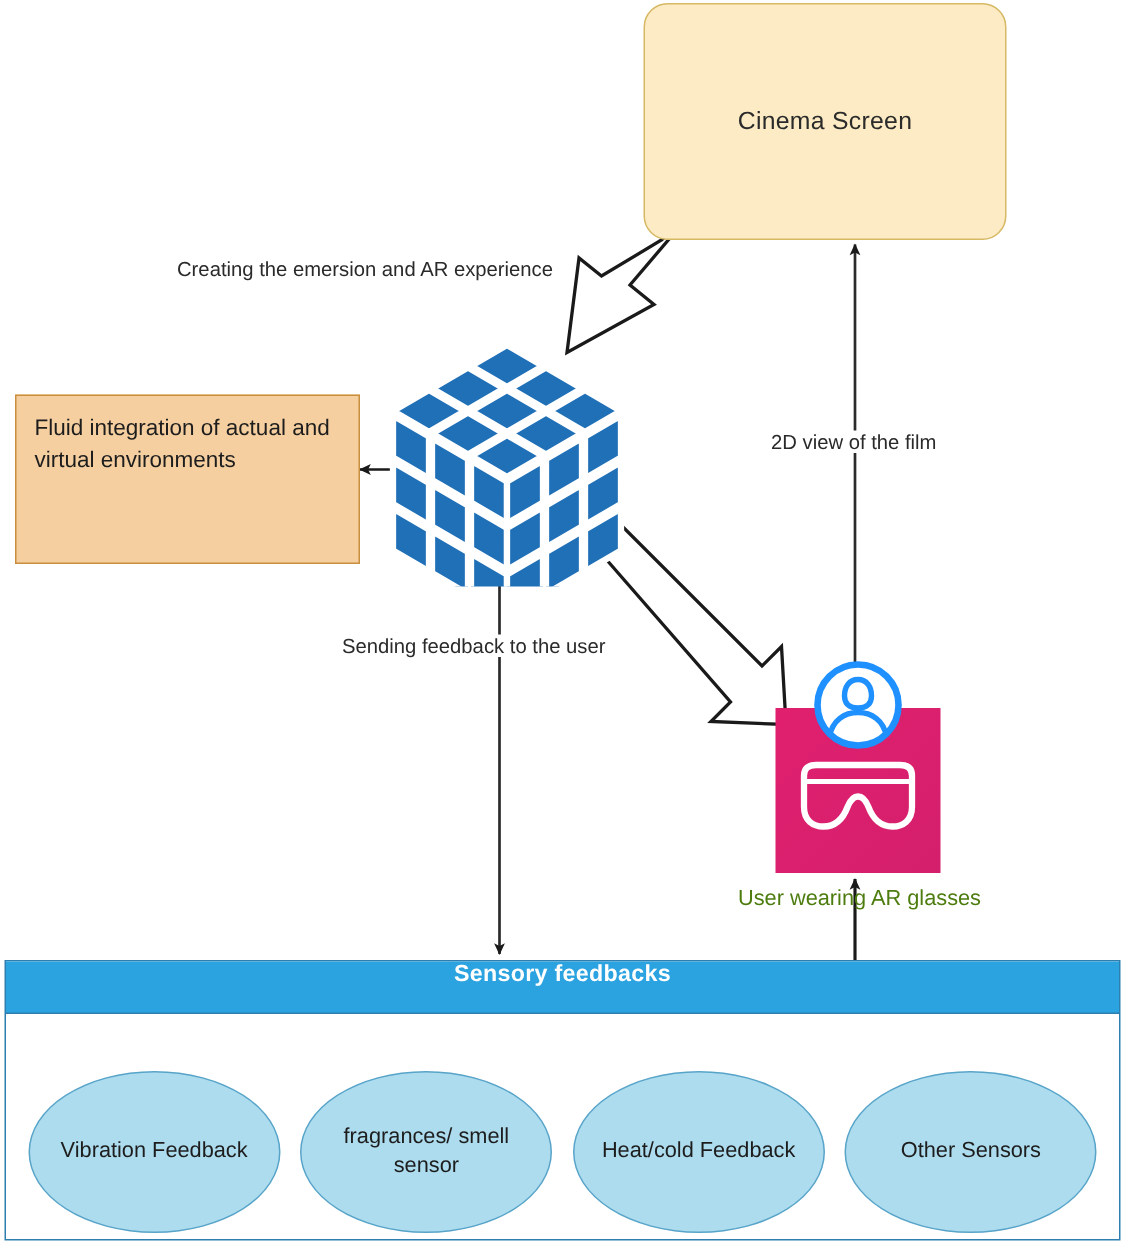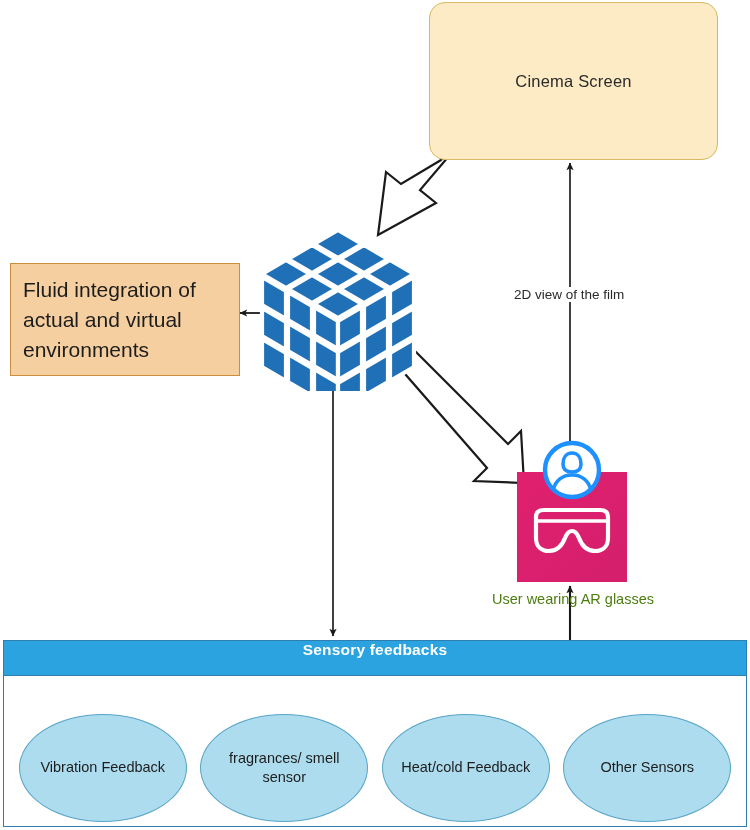--- a/index.html
+++ b/index.html
@@ -17,21 +17,21 @@
     height: 830px;
     background: #ffffff;
     overflow: hidden;
   }
 
   
   #cinema-screen {
     position: absolute;
     left: 429px;
     top: 2px;
-    width: 289px;
+    width: 242px;
     height: 158px;
     background: #fcebc4;
     border: 1.5px solid #d6b964;
     border-radius: 16px;
     box-sizing: border-box;
     display: flex;
     align-items: center;
     justify-content: center;
   }
   #cinema-screen .label {
@@ -46,21 +46,21 @@
     left: 10px;
     top: 263px;
     width: 230px;
     height: 113px;
     background: #f6cfa0;
     border: 1.5px solid #c98f3f;
     box-sizing: border-box;
     padding: 11px 12px 0 12px;
   }
   #fluid-box .label {
-    font-size: 21px;
+    font-size: 15px;
     color: #1d1d1d;
     line-height: 1.42;
     display: block;
   }
 
   
   #cube-wrap {
     position: absolute;
     left: 258px;
     top: 226px;
@@ -275,20 +275,22 @@
     </svg>
     <svg id="user-avatar" viewBox="0 0 62 62">
       <circle cx="31" cy="31" r="27" fill="#ffffff" stroke="#1e90ff" stroke-width="4.4"></circle>
       <path d="M31,14 C37,14 40,19 40,25 C40,30 37,33 31,33 C25,33 22,30 22,25 C22,19 25,14 31,14 Z" fill="none" stroke="#1e90ff" stroke-width="3.6"></path>
       <path d="M12,52 C14,41 22,36 31,36 C40,36 48,41 50,52" fill="none" stroke="#1e90ff" stroke-width="3.6"></path>
     </svg>
   </div>
 
   <div id="ar-caption">User wearing AR glasses</div>
 
+  <div class="edge-label" id="label-emersion">Creating the emersion and AR experience</div>
+  <div class="edge-label" id="label-feedback">Sending feedback to the user</div>
   <div class="edge-label" id="label-2dview">2D view of the film</div>
 
   <div id="sensory-panel">
     <div id="sensory-header">
       <span class="label">Sensory feedbacks</span>
     </div>
     <div id="sensor-row">
       <div class="sensor-ellipse">
         <span class="label">Vibration Feedback</span>
       </div>

